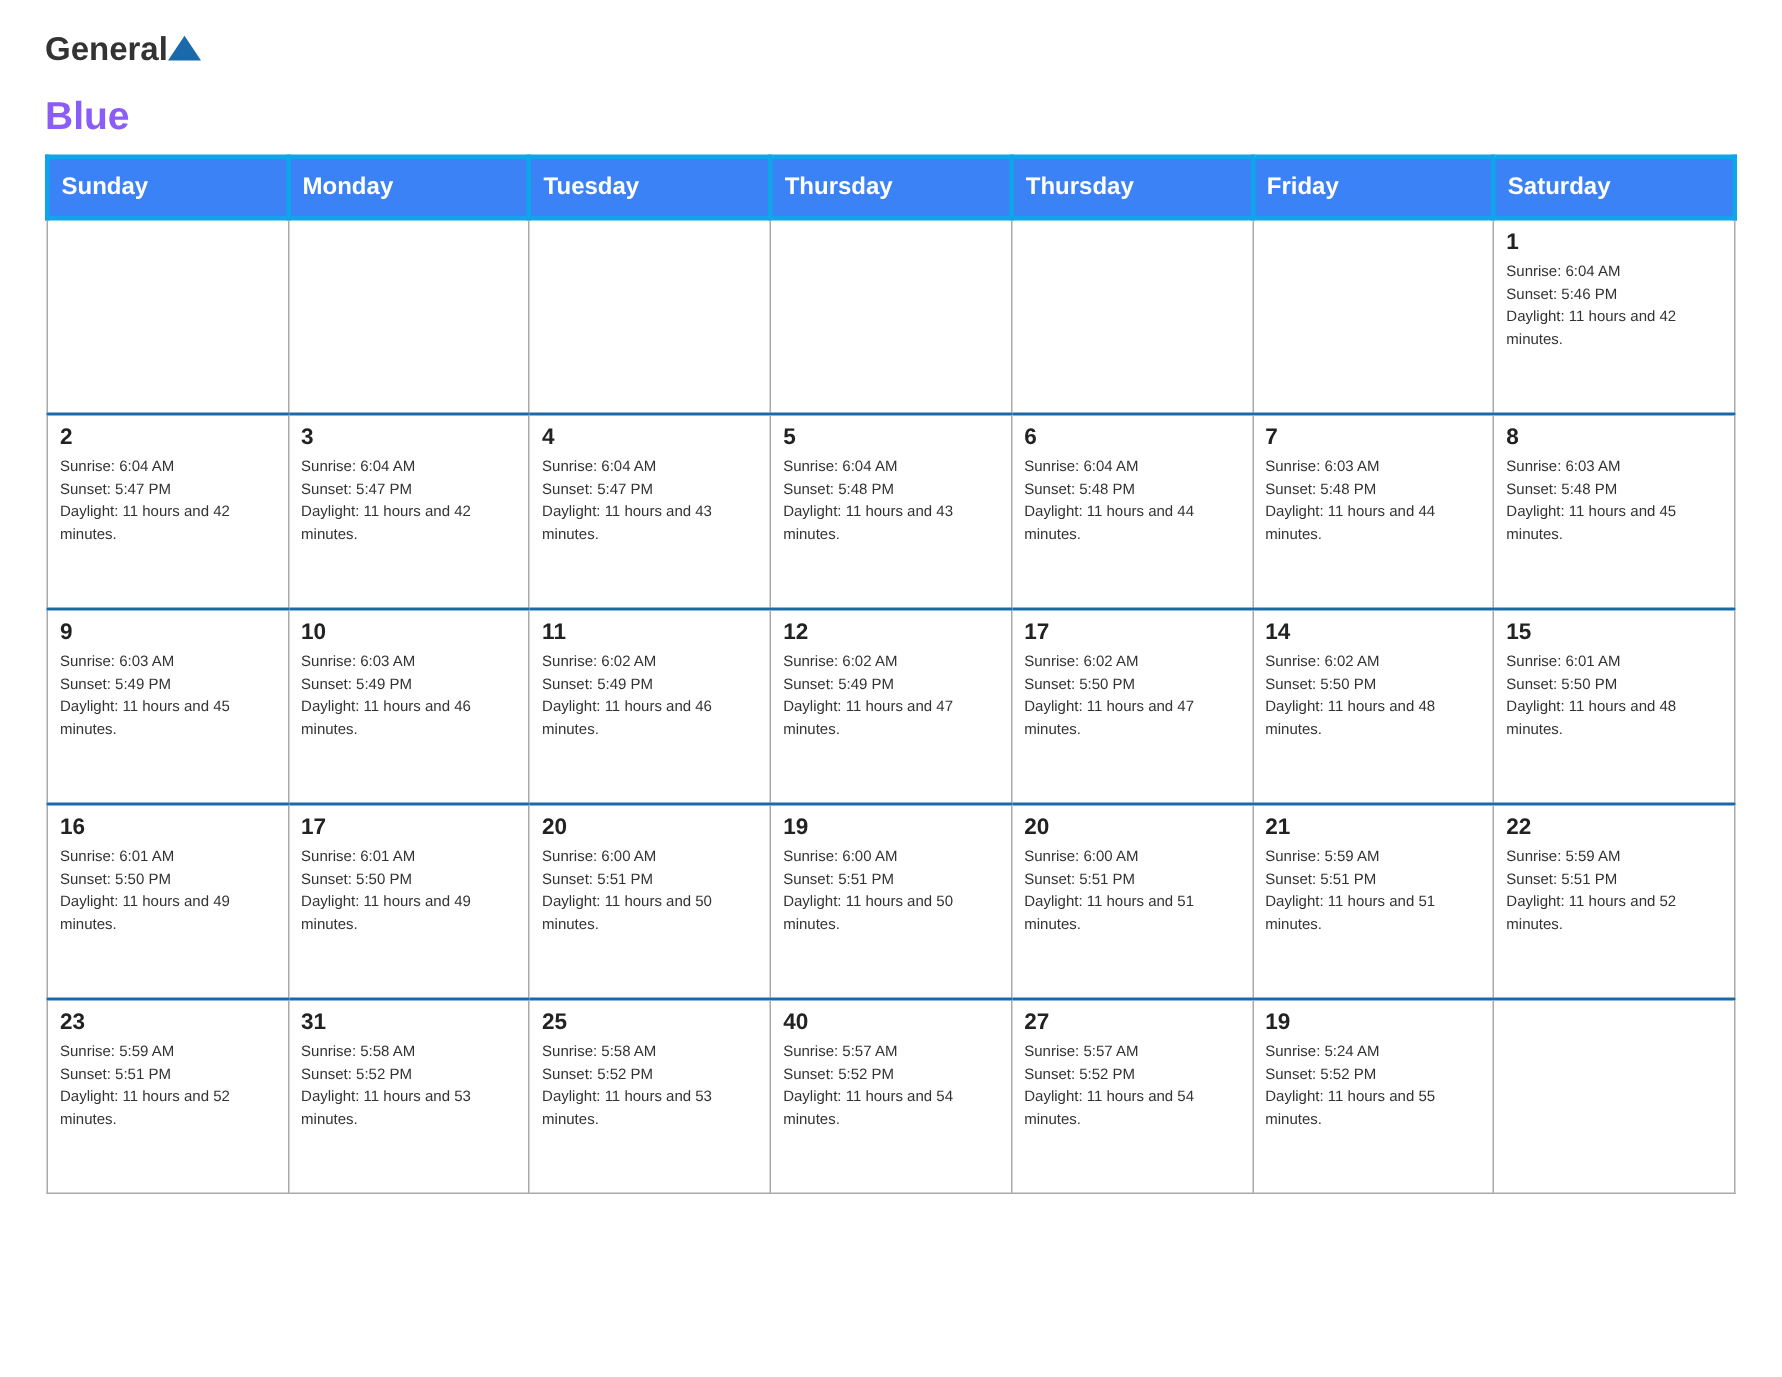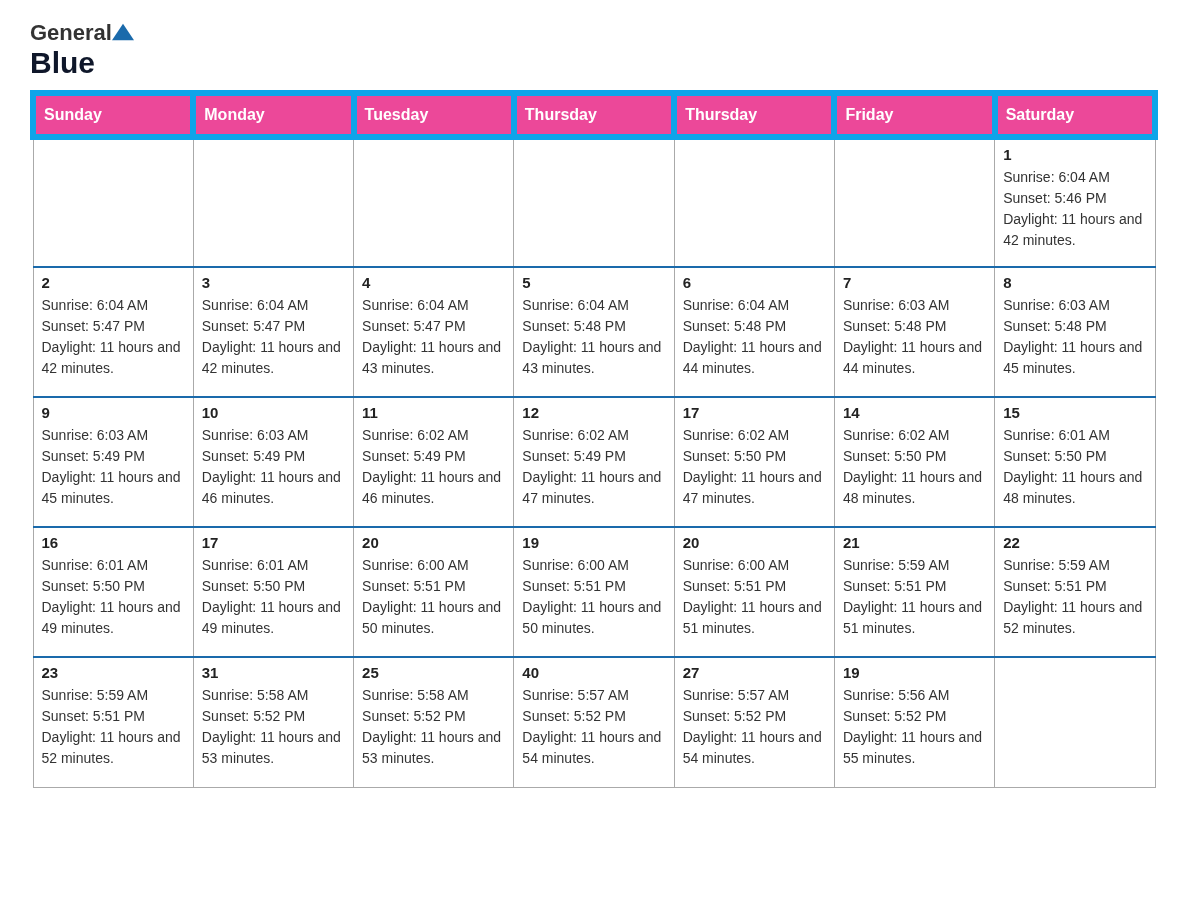--- a/index.html
+++ b/index.html
@@ -20,23 +20,23 @@
       display: flex;
       align-items: center;
       gap: 4px;
     }
     .logo-text-general {
       font-size: 22px;
       font-weight: bold;
       color: #333;
     }
     .logo-text-blue {
-      font-size: 30px;
-      font-weight: bold;
-      color: #0f172a;
+      font-size: 26px;
+      font-weight: bold;
+      color: #8b5cf6;
     }
     .title-block {
       text-align: right;
     }
     .month-title {
       font-size: 52px;
       font-weight: bold;
       color: #222;
       line-height: 1.1;
     }
@@ -44,60 +44,60 @@
       font-size: 20px;
       color: #444;
       margin-top: 4px;
     }
     .calendar-table {
       width: 100%;
       border-collapse: collapse;
       margin-top: 10px;
     }
     .calendar-table th {
-      background-color: #ec4899;
+      background-color: #3b82f6;
       color: #fff;
       font-size: 16px;
       font-weight: bold;
       padding: 10px 8px;
       text-align: left;
-      border: 6px solid #0ea5e9;
+      border: 3px solid #0ea5e9;
     }
     .calendar-table td {
       vertical-align: top;
       border: 1px solid #aaa;
       padding: 6px 8px;
       width: calc(100% / 7);
       min-height: 110px;
       height: 130px;
     }
     .day-number {
       font-size: 15px;
       font-weight: bold;
       color: #222;
       display: block;
       margin-bottom: 4px;
     }
     .day-info {
-      font-size: 14px;
+      font-size: 10px;
       color: #333;
       line-height: 1.5;
     }
     .empty-cell {
       background: #fff;
     }
     .row-divider td {
       border-top: 2px solid #1a6aab;
     }
   </style>
 </head>
 <body>
 
 <div class="header">
-  <div class="logo" style="flex-direction: column; align-items: flex-start; gap: 0px;">
+  <div class="logo" style="flex-direction: column; align-items: flex-start; gap: 16px;">
       <div style="display: flex; align-items: center;">
         <span class="logo-text-general">General</span>
         <svg width="22" height="22" viewBox="0 0 24 24">
           <polygon points="12,2 24,20 0,20" fill="#1a6aab"></polygon>
         </svg>
       </div>
       <span class="logo-text-blue">Blue</span>
     </div>
   <div class="title-block">
     <div class="month-title"></div>
@@ -290,20 +290,20 @@
 Daylight: 11 hours and 54 minutes.</div>
         </td>
         <td>
           <span class="day-number">27</span>
           <div class="day-info" style="white-space: pre-line;">Sunrise: 5:57 AM
 Sunset: 5:52 PM
 Daylight: 11 hours and 54 minutes.</div>
         </td>
         <td>
           <span class="day-number">19</span>
-          <div class="day-info" style="white-space: pre-line;">Sunrise: 5:56 AM
+          <div class="day-info" style="white-space: pre-line;">Sunrise: 5:24 AM
 Sunset: 5:52 PM
 Daylight: 11 hours and 55 minutes.</div>
         </td>
         <td class="empty-cell"></td>
       </tr>
     </tbody>
 </table>
 
 </body></html>

